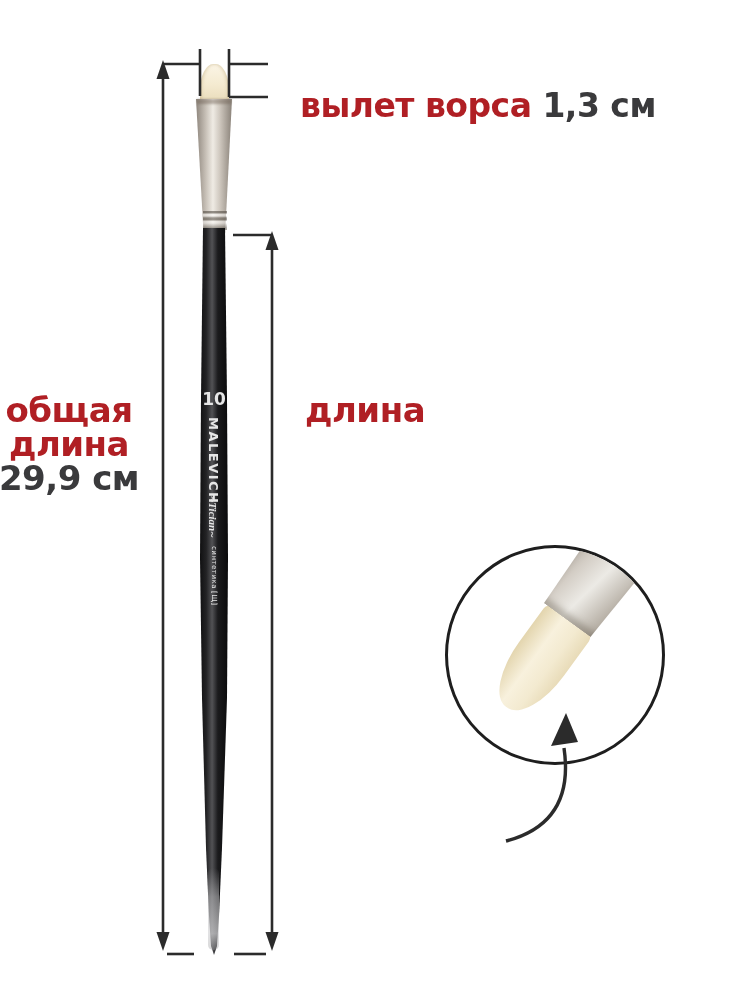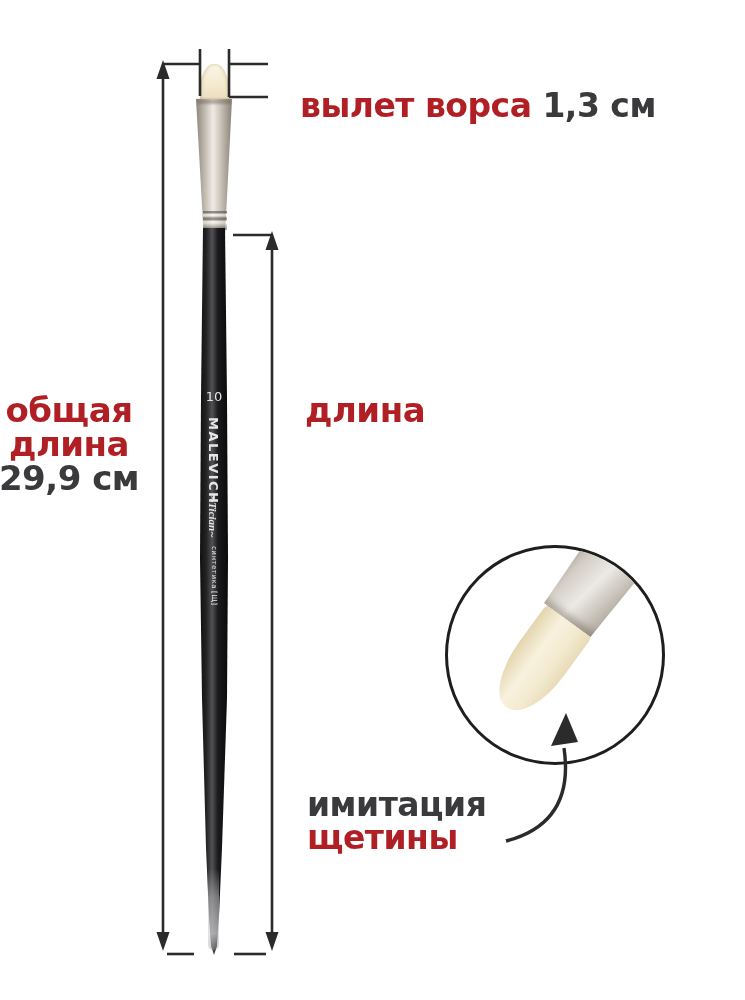--- a/index.html
+++ b/index.html
@@ -53,21 +53,21 @@
     background:linear-gradient(90deg,#0a0a0b 0%,#222224 26%,#515154 44%,#房 0,#1b1b1d 62%,#070708 100%);
     background:linear-gradient(90deg,#0a0a0b 0%,#232325 26%,#525255 44%,#1b1b1d 62%,#070708 100%);
     clip-path:polygon(5px 0,27px 0,29px 170px,30px 330px,29px 470px,24px 620px,21px 688px,19px 718px,16px 727px,13px 718px,11px 688px,8px 620px,4px 470px,2px 330px,3px 170px);
   }
   .handle-tip-wear{
     position:absolute;left:208px;top:868px;width:11px;height:82px;
     background:linear-gradient(180deg,rgba(200,200,200,0) 0%,rgba(190,190,192,.55) 35%,rgba(214,214,216,.7) 80%,rgba(160,160,162,.4) 100%);
     border-radius:5px;
   }
   .htext{position:absolute;color:var(--handle-text);writing-mode:vertical-rl;text-orientation:mixed;white-space:nowrap;}
-  .htext-num{position:absolute;color:var(--handle-text);font-size:13px;font-weight:400;left:198px;top:389px;width:32px;text-align:center;}
+  .htext-num{position:absolute;color:var(--handle-text);font-size:17px;font-weight:700;left:198px;top:389px;width:32px;text-align:center;}
   .htext-brand{left:206px;top:417px;font-size:13px;font-weight:700;letter-spacing:1.5px;}
   .htext-series{left:207px;top:496px;font-size:11px;font-style:italic;font-weight:700;font-family:"Liberation Serif","DejaVu Serif",serif;}
   .htext-material{left:210px;top:546px;font-size:7px;letter-spacing:.5px;}
 
   
   .overlay{position:absolute;left:0;top:0;z-index:6;}
 
   
   .inset{
     position:absolute;left:445px;top:545px;width:220px;height:220px;border-radius:50%;
@@ -103,24 +103,20 @@
   <div class="lbl lbl-total">
     <div class="red">общая</div>
     <div class="red">длина</div>
     <div class="dark">29,9 см</div>
   </div>
 
   <div class="lbl lbl-handle">
     <div class="red">длина</div>
   </div>
 
-  <div class="lbl lbl-imitation">
-    <div class="dark">имитация</div>
-    <div class="red">щетины</div>
-  </div>
 
   <div class="bristles"></div>
   <div class="ferrule"></div>
   <div class="ferrule-top-shadow"></div>
   <div class="ferrule-crimp"></div>
   <div class="handle"></div>
   <div class="handle-tip-wear"></div>
 
   <div class="htext-num">10</div>
   <div class="htext htext-brand">MALEVICH</div>

